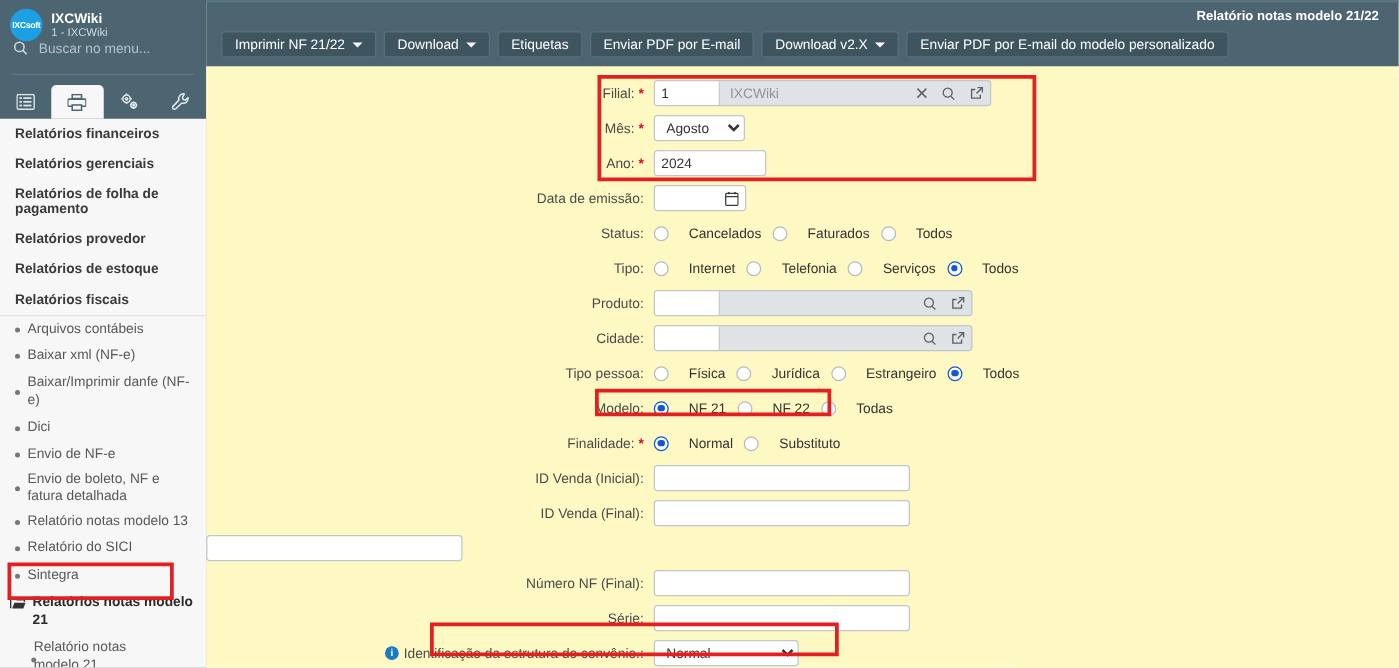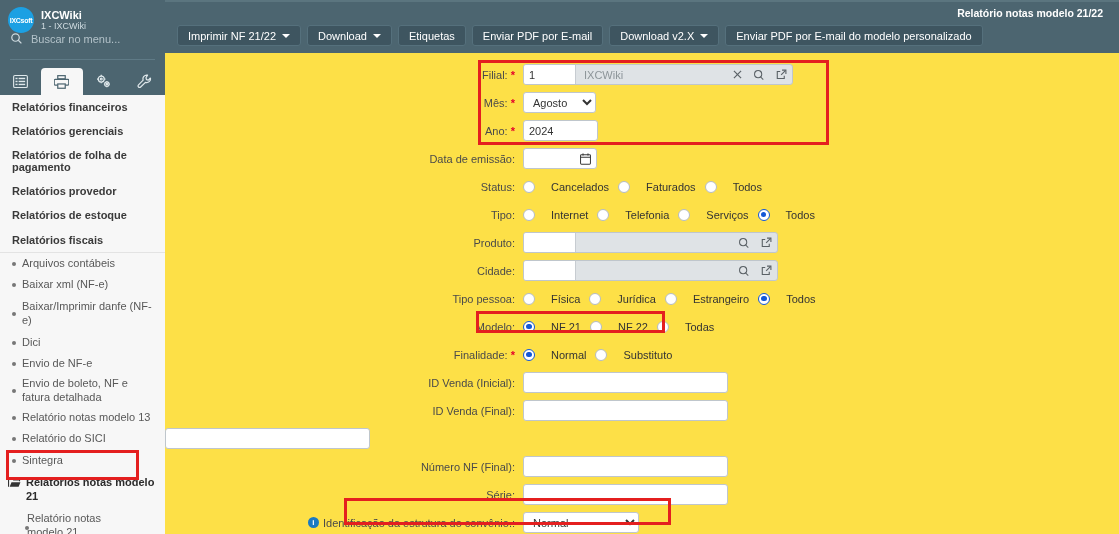--- a/index.html
+++ b/index.html
@@ -118,21 +118,21 @@
   .hl-sidebar {
     position: absolute;
     border: 3px solid #e41f1f;
     pointer-events: none;
   }
 
   
   .main {
     flex: 1;
     position: relative;
-    background: #fde047;
+    background: #fef9c3;
     height: 534px;
   }
   .topbar {
     background: #4c6570;
     height: 53px;
     position: relative;
   }
   .topbar:after {
     content: "";
     position: absolute; left: 0; right: 0; top: 0;
@@ -447,21 +447,21 @@
             <option>Agosto</option>
           </select>
         </div>
       </div>
 
       <div class="frow">
         <div class="flabel">
           <span>Ano:</span><span class="req"> *</span>
         </div>
         <div class="fctl">
-          <input class="txt" style="width: 75px;" type="text" value="2024">
+          <input class="txt" style="width: 90px;" type="text" value="2024">
         </div>
       </div>
 
       <div class="frow">
         <div class="flabel">Data de emissão:</div>
         <div class="fctl">
           <div class="datefield">
             <svg width="11" height="12" viewBox="0 0 12 13">
               <rect x="0.6" y="1.8" width="10.8" height="10.4" rx="1" fill="none" stroke="#3a3a3a" stroke-width="1.1"></rect>
               <line x1="0.6" y1="4.6" x2="11.4" y2="4.6" stroke="#3a3a3a" stroke-width="1.1"></line>

